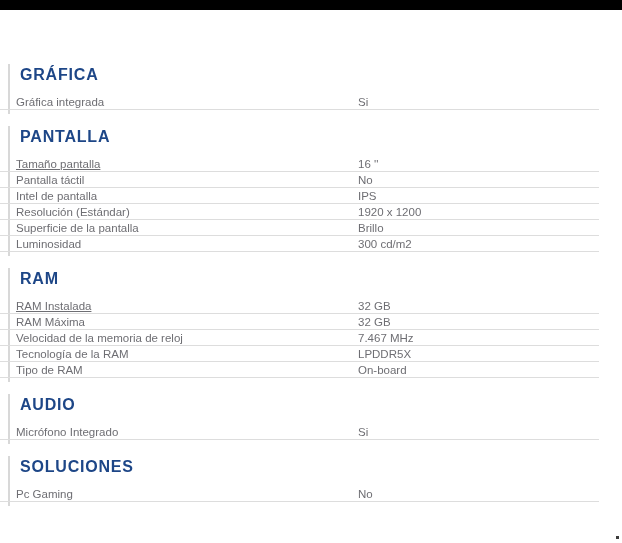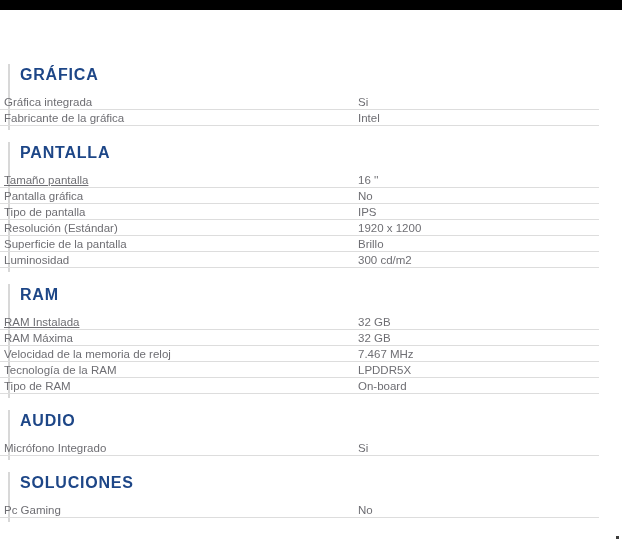--- a/index.html
+++ b/index.html
@@ -41,59 +41,55 @@
     height: 15px;
     border-bottom: 1px solid #dddddd;
   }
   .row-label, .row-value {
     position: absolute; top: 1px;
     font-size: 11.5px;
     line-height: 14px;
     color: #6e6e73;
     white-space: nowrap;
   }
-  .row-label { left: 4px; }
+  .row-label { left: 16px; }
   .row-value { left: 358px; }
   .corner-dot {
     position: absolute; left: 616px; top: 536px;
     width: 3px; height: 3px;
     background: #3c3c3c;
   }
 </style>
 </head>
 <body>
 
 <div class="top-bar"></div>
 
 <main class="spec-list" id="spec-list">
     <section class="spec-section">
       <div class="vbar" style="background: rgb(216, 216, 216);"></div>
       <h2 class="sec-title" style="color: rgb(29, 70, 135);">GRÁFICA</h2>
       <div class="spec-row" style="border-bottom-color: rgb(221, 221, 221);">
         <span class="row-label" style="color: rgb(110, 110, 115);">Gráfica integrada</span>
         <span class="row-value" style="color: rgb(110, 110, 115);">Si</span>
       </div>
-      <div class="spec-row" style="border-bottom-color: rgb(221, 221, 221);">
-        <span class="row-label" style="color: rgb(110, 110, 115);">Fabricante de la gráfica</span>
-        <span class="row-value" style="color: rgb(110, 110, 115);">Intel</span>
-      </div>
     </section>
     <section class="spec-section">
       <div class="vbar" style="background: rgb(216, 216, 216);"></div>
       <h2 class="sec-title" style="color: rgb(29, 70, 135);">PANTALLA</h2>
       <div class="spec-row" style="border-bottom-color: rgb(221, 221, 221);">
         <span class="row-label" style="color: rgb(110, 110, 115); text-decoration: underline;">Tamaño pantalla</span>
         <span class="row-value" style="color: rgb(110, 110, 115); text-align: right;">16 ''</span>
       </div>
       <div class="spec-row" style="border-bottom-color: rgb(221, 221, 221);">
-        <span class="row-label" style="color: rgb(110, 110, 115);">Pantalla gráfica</span>
+        <span class="row-label" style="color: rgb(110, 110, 115);">Pantalla táctil</span>
         <span class="row-value" style="color: rgb(110, 110, 115);">No</span>
       </div>
       <div class="spec-row" style="border-bottom-color: rgb(221, 221, 221);">
-        <span class="row-label" style="color: rgb(110, 110, 115);">Tipo de pantalla</span>
+        <span class="row-label" style="color: rgb(110, 110, 115);">Intel de pantalla</span>
         <span class="row-value" style="color: rgb(110, 110, 115);">IPS</span>
       </div>
       <div class="spec-row" style="border-bottom-color: rgb(221, 221, 221);">
         <span class="row-label" style="color: rgb(110, 110, 115);">Resolución (Estándar)</span>
         <span class="row-value" style="color: rgb(110, 110, 115);">1920 x 1200</span>
       </div>
       <div class="spec-row" style="border-bottom-color: rgb(221, 221, 221);">
         <span class="row-label" style="color: rgb(110, 110, 115); text-align: right;">Superficie de la pantalla</span>
         <span class="row-value" style="color: rgb(110, 110, 115);">Brillo</span>
       </div>

